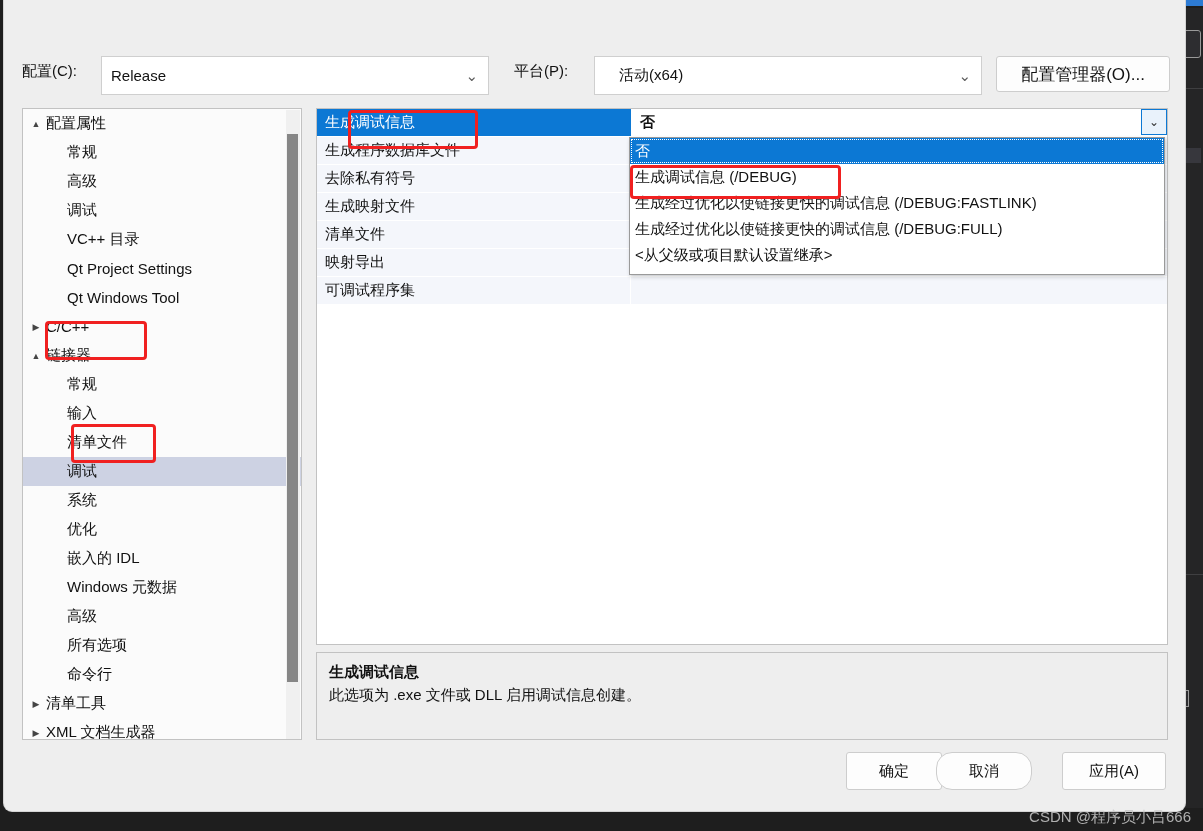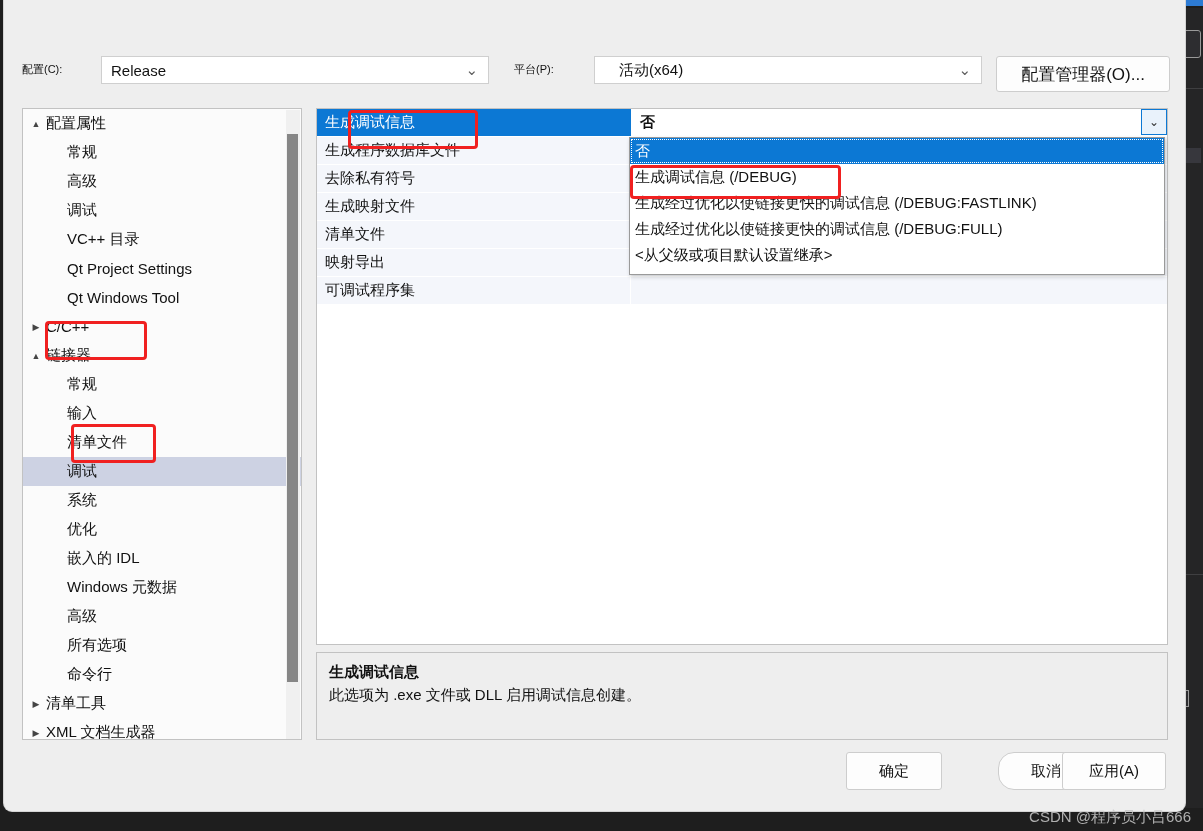--- a/index.html
+++ b/index.html
@@ -99,28 +99,28 @@
 
   
   #configbar {
     position: absolute;
     left: 0; top: 48px;
     width: 1181px;
     height: 52px;
   }
   .field-label {
     position: absolute;
-    font-size: 11px;
+    font-size: 15px;
     color: #111;
     top: 14px;
   }
   .combo {
     position: absolute;
     top: 8px;
-    height: 28px;
+    height: 39px;
     background: #ffffff;
     border: 1px solid #cfcfcf;
     box-sizing: border-box;
     display: flex;
     align-items: center;
     padding: 0 6px 0 9px;
     font-size: 15px;
     color: #111;
   }
   .combo .caret {
@@ -343,21 +343,21 @@
     border: 1px solid #cdcdcd;
     border-radius: 3px;
     font-size: 15px;
     color: #111;
     display: flex;
     align-items: center;
     justify-content: center;
     cursor: default;
   }
   #ok-btn     { left: 842px; }
-  #cancel-btn { left: 994px; border-radius: 16px; }
+  #cancel-btn { left: 932px; border-radius: 16px; }
   #apply-btn  { left: 1058px; width: 102px; }
 
   
   .annot {
     position: absolute;
     border: 3px solid #f02020;
     border-radius: 4px;
     pointer-events: none;
     z-index: 60;
   }

